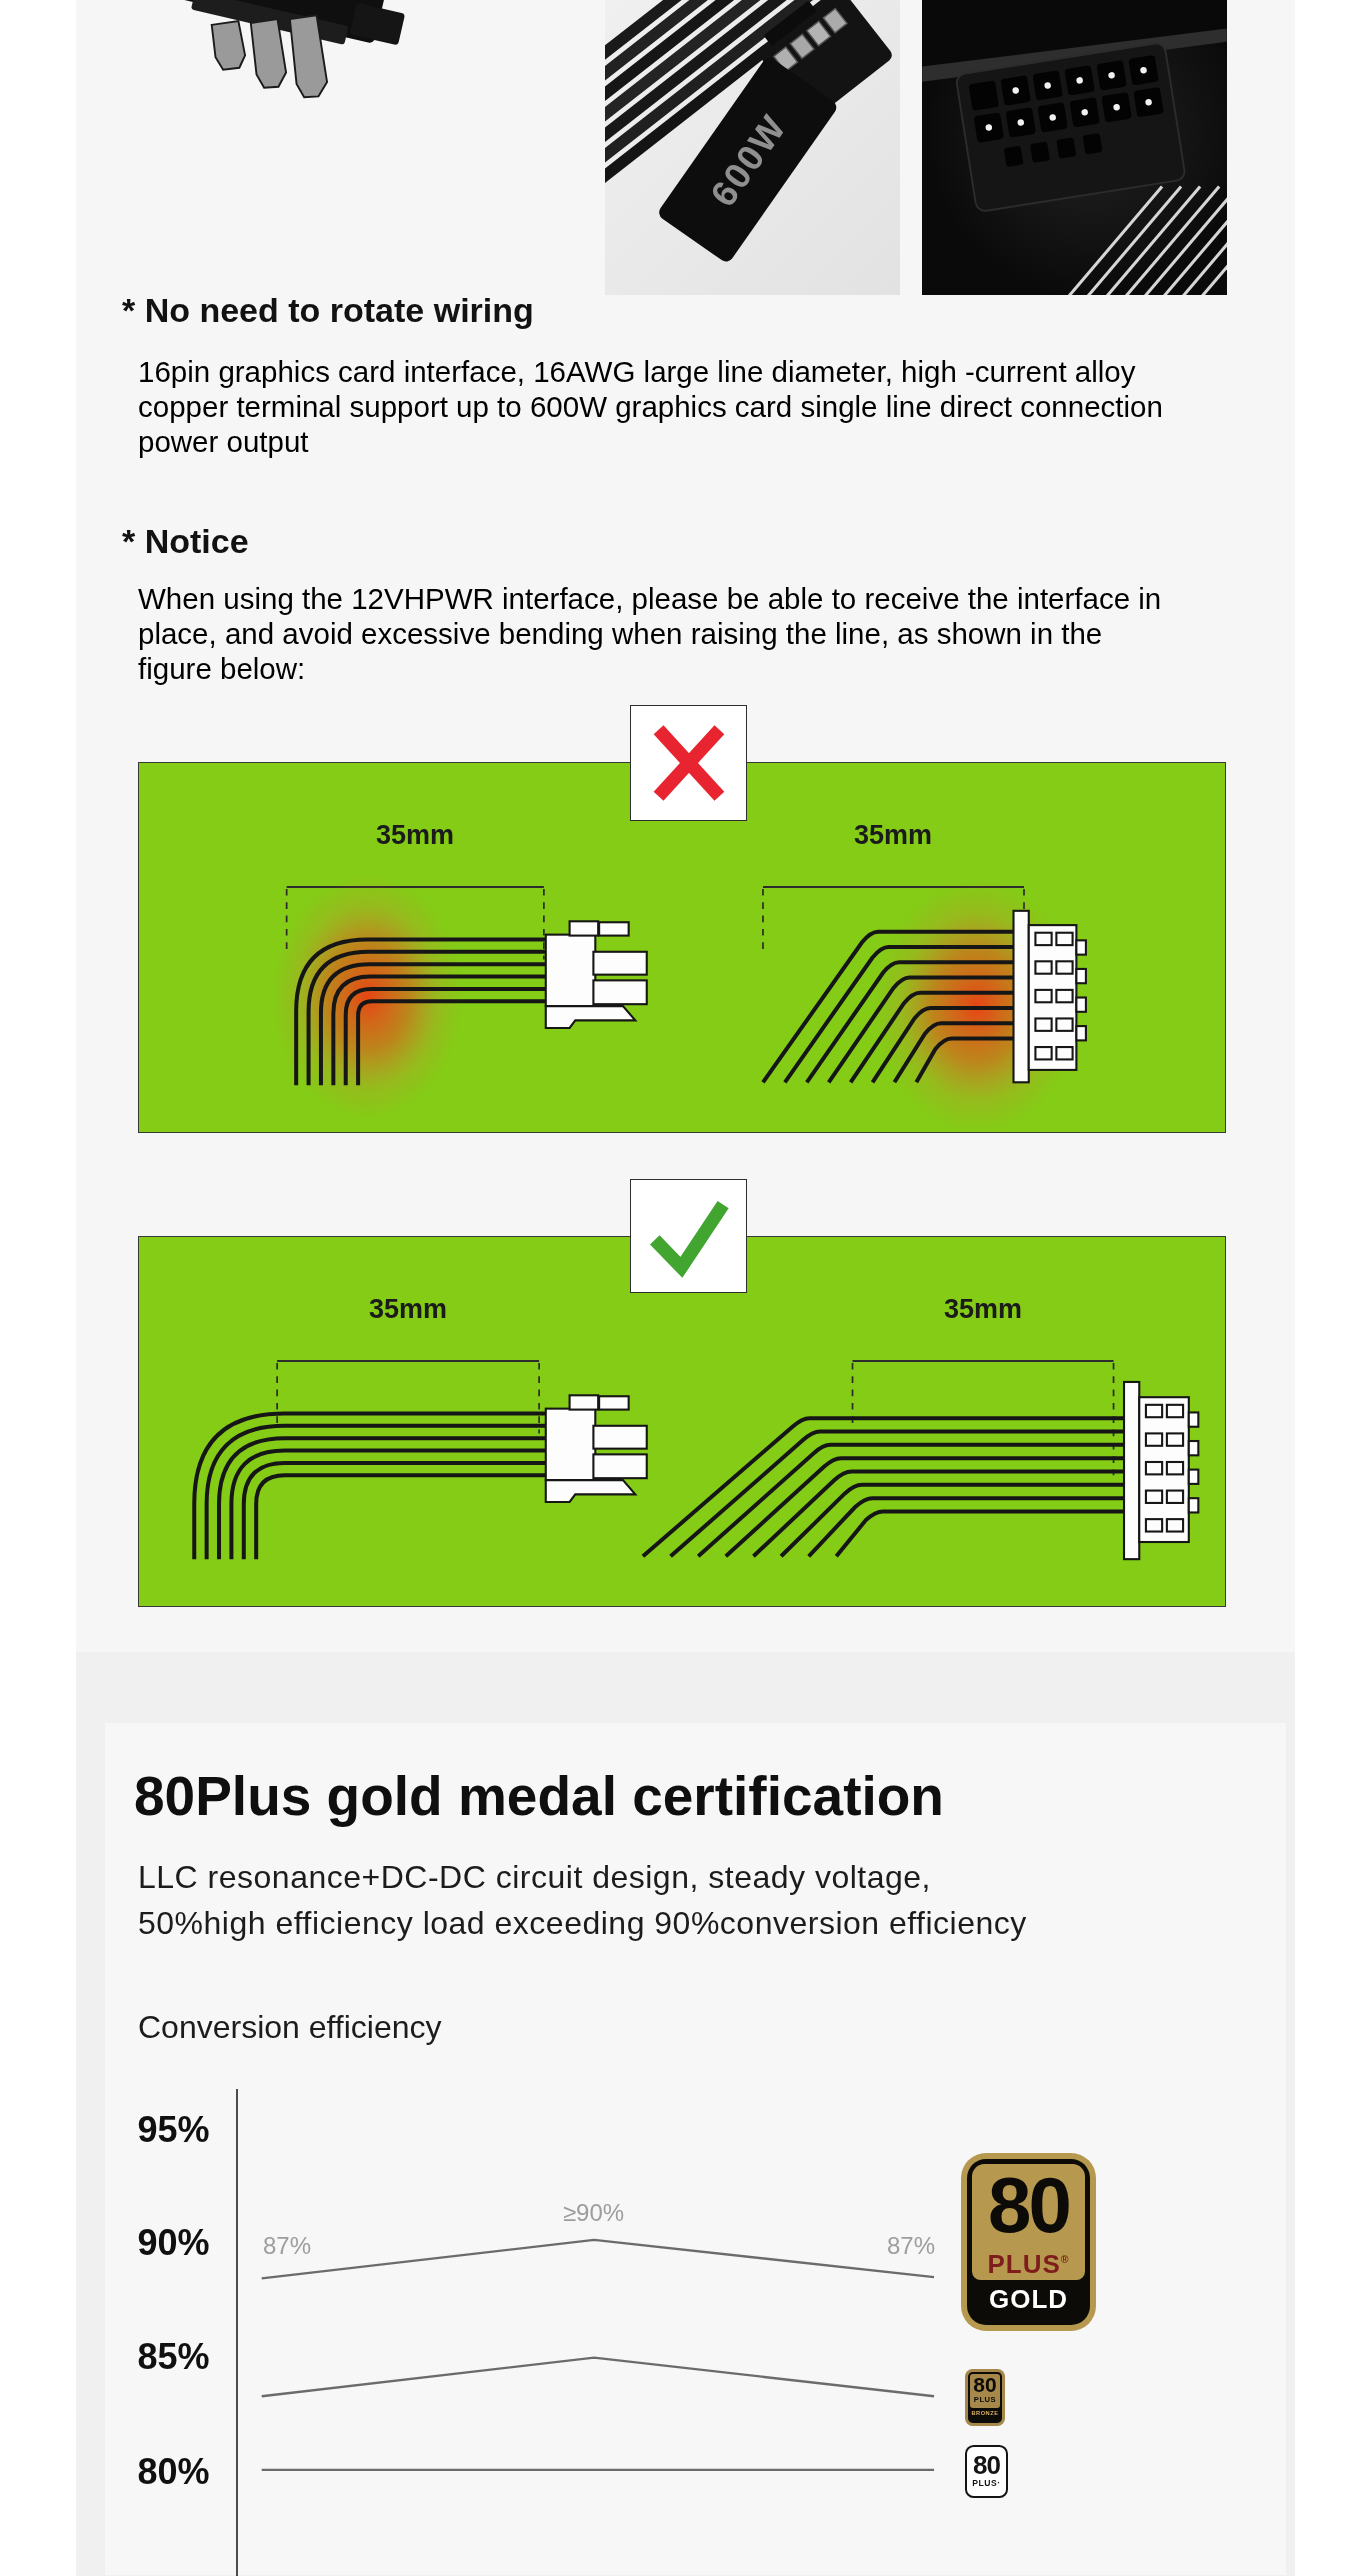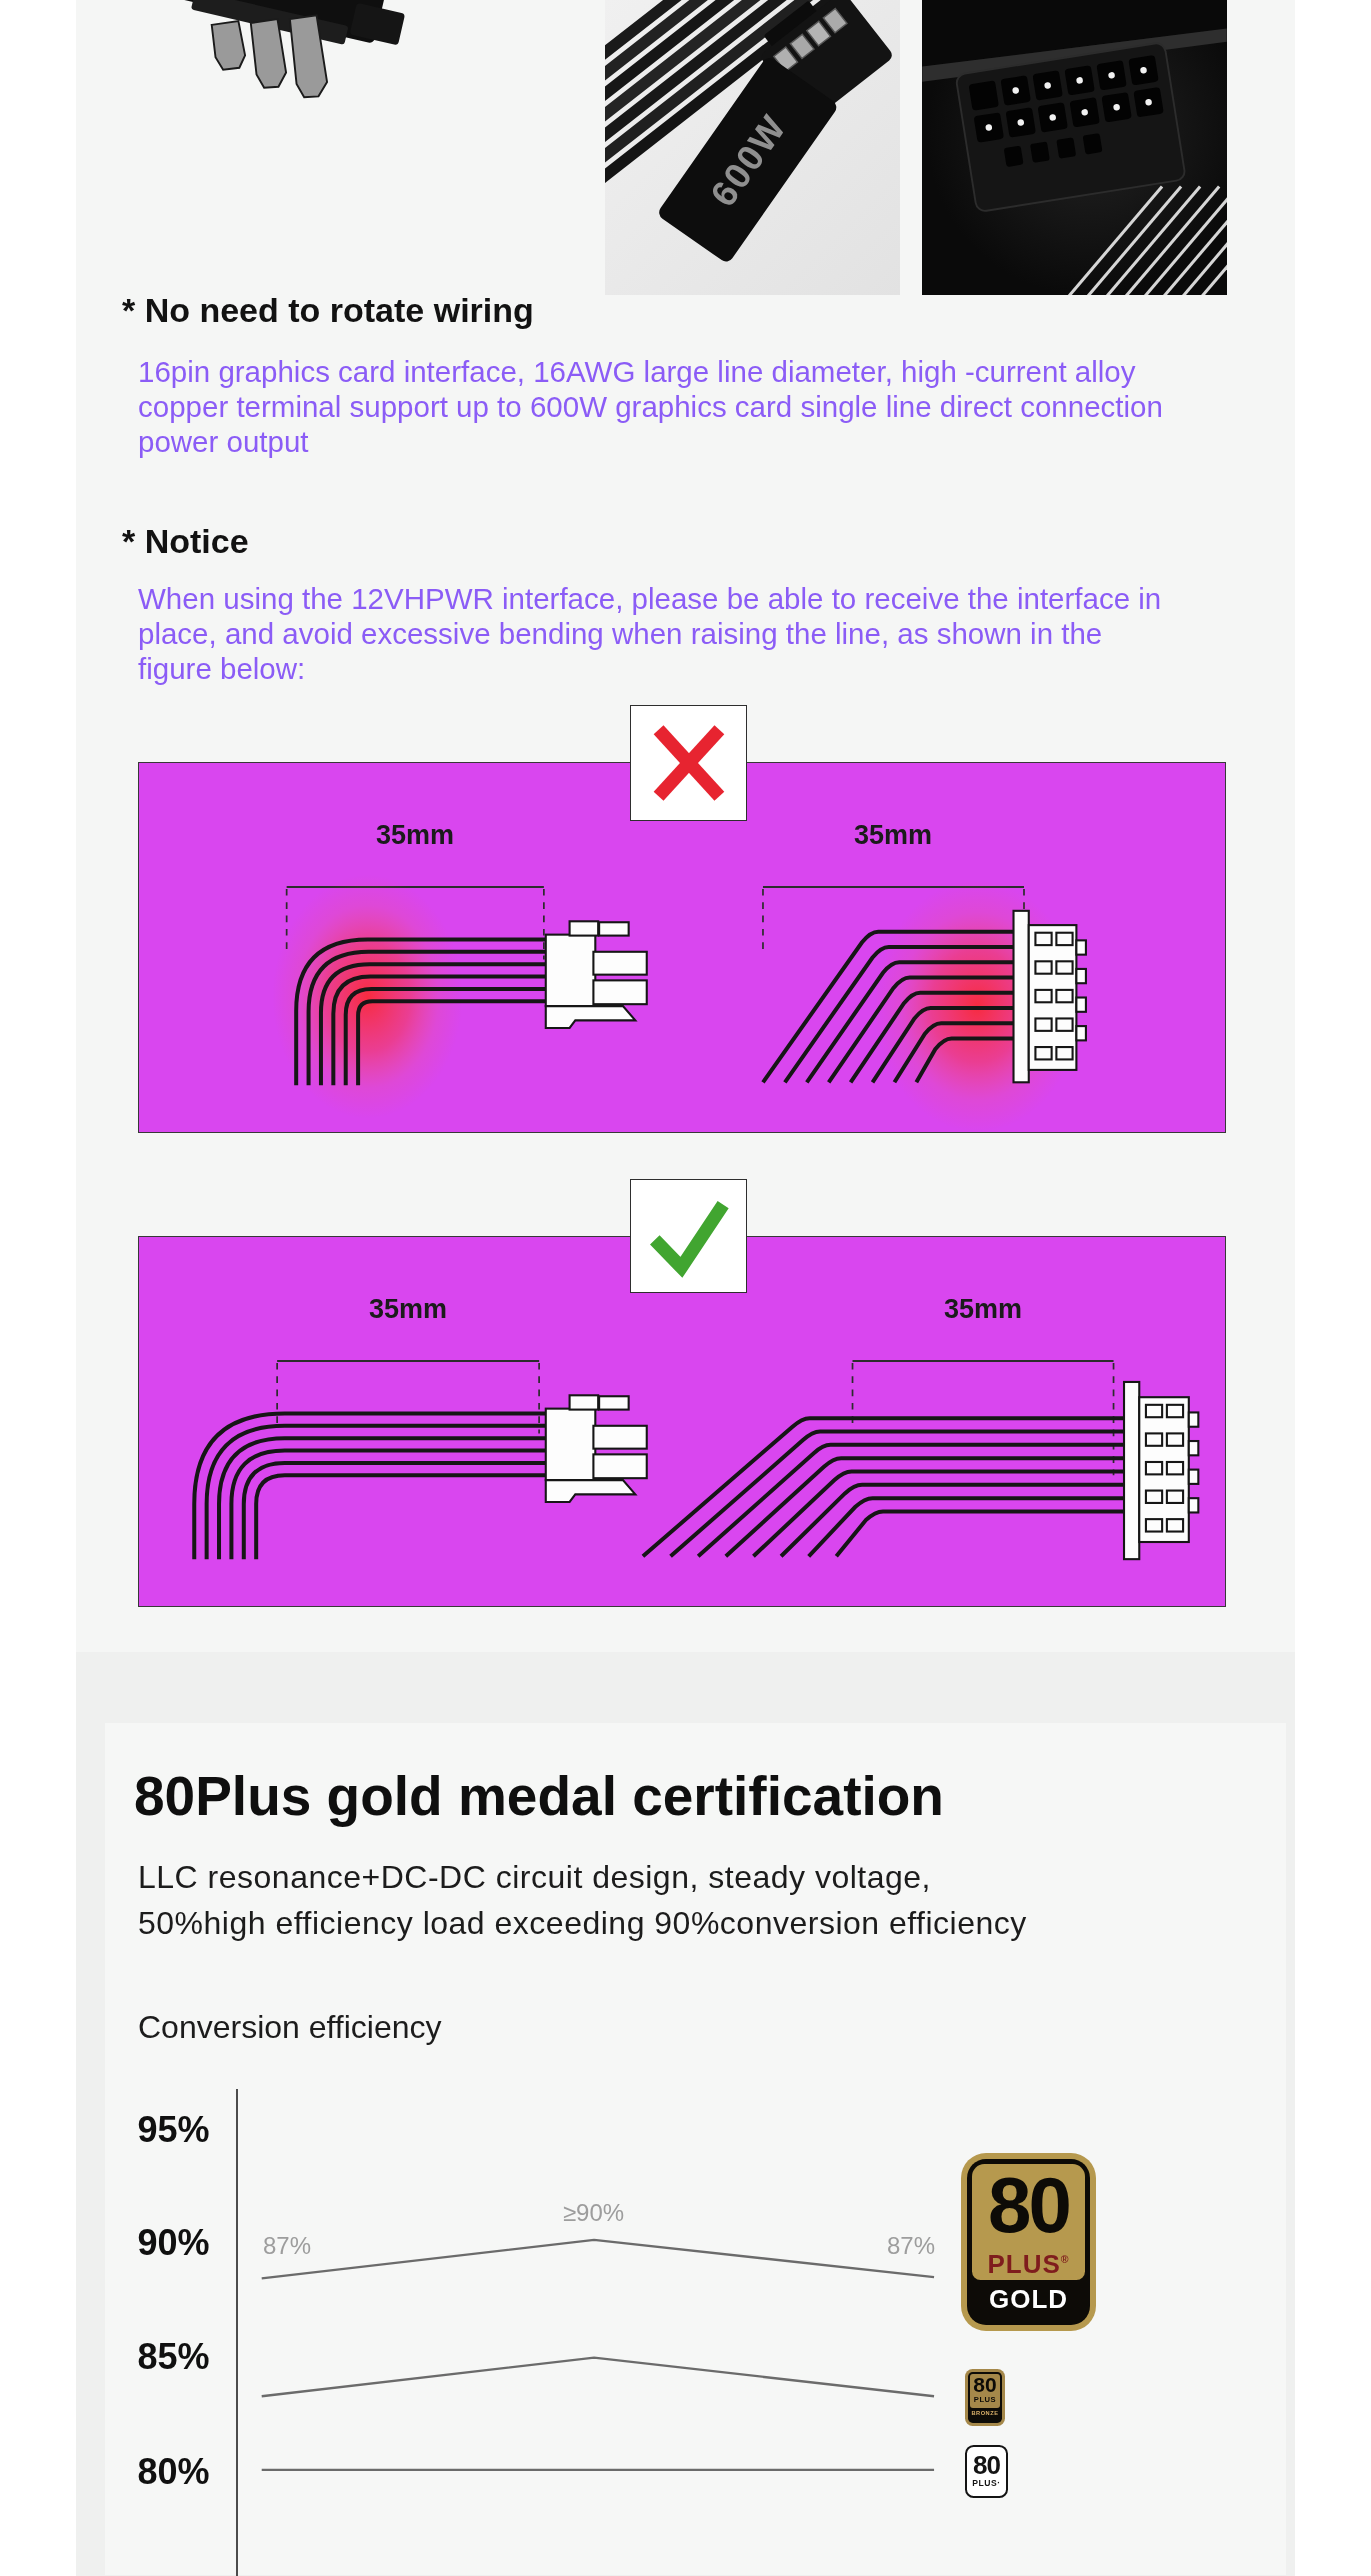--- a/index.html
+++ b/index.html
@@ -3,35 +3,35 @@
 <meta charset="utf-8">
 <style>
   html,body{margin:0;padding:0;background:#ffffff;}
   #page{position:relative;width:1371px;height:2576px;background:#ffffff;overflow:hidden;
         font-family:"Liberation Sans", sans-serif;color:#161616;}
   .content{position:absolute;left:76px;top:0;width:1219px;height:2576px;background:#f5f6f5;}
   .abs{position:absolute;}
 
   
   .h-small{font-size:34px;font-weight:600;color:#121212;letter-spacing:0;}
-  .para{font-size:29.5px;line-height:35px;color:#8b5cf6;}
+  .para{font-size:29.5px;line-height:35px;color:#000000;}
   .para div{white-space:nowrap;}
   .h-big{font-size:55px;font-weight:700;color:#0f0f0f;}
   .sub{font-size:32px;line-height:46px;color:#1c1c1c;letter-spacing:0.5px;}
   .chart-title{font-size:32px;color:#1c1c1c;}
 
   
   .photo{overflow:hidden;}
   .photo svg{display:block;}
 
   
   .verdict{background:#ffffff;border:1.9px solid #2e2e2e;z-index:5;}
 
   
-  .diagram{background:#d946ef;border:1.9px solid #383838;z-index:2;}
+  .diagram{background:#84cc16;border:1.9px solid #383838;z-index:2;}
   .mm-label{position:absolute;width:124px;text-align:center;font-size:27px;font-weight:700;color:#1b1b1b;}
 
   
   .chart{position:absolute;}
   .axis-line{position:absolute;width:1.9px;background:#4c4c4c;}
   .tick{position:absolute;width:105px;text-align:right;font-size:36px;font-weight:600;color:#101010;}
   .pt-label{position:absolute;font-size:24px;color:#9d9d9d;}
   .eff-line{fill:none;stroke:#6b6b6b;stroke-width:2.4px;}
 
   

